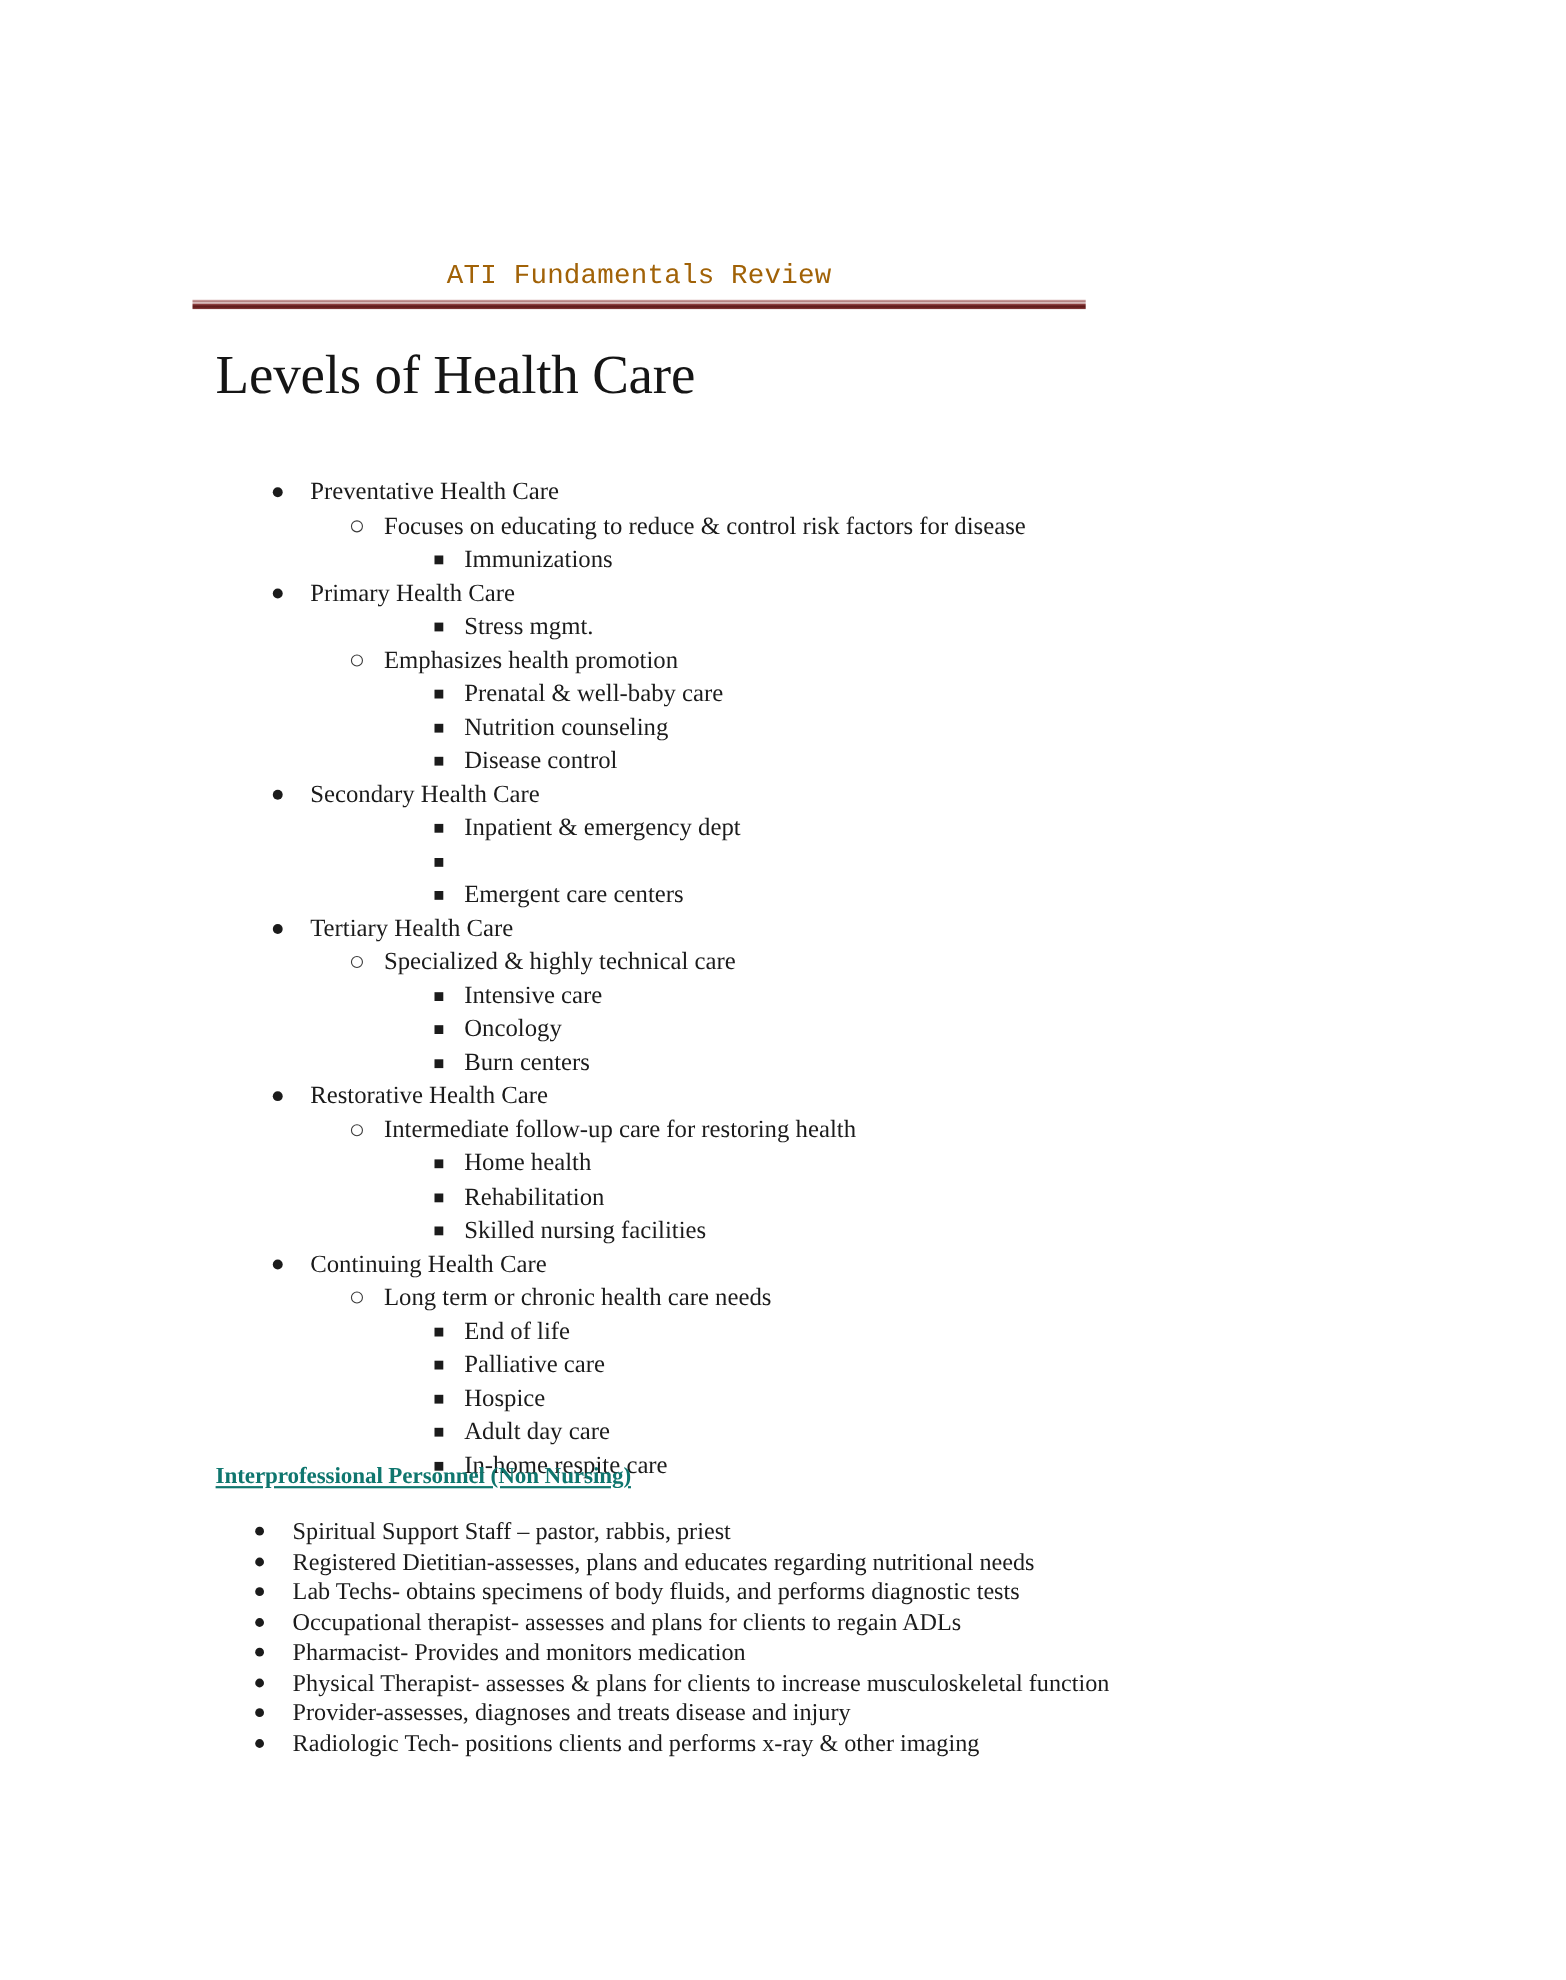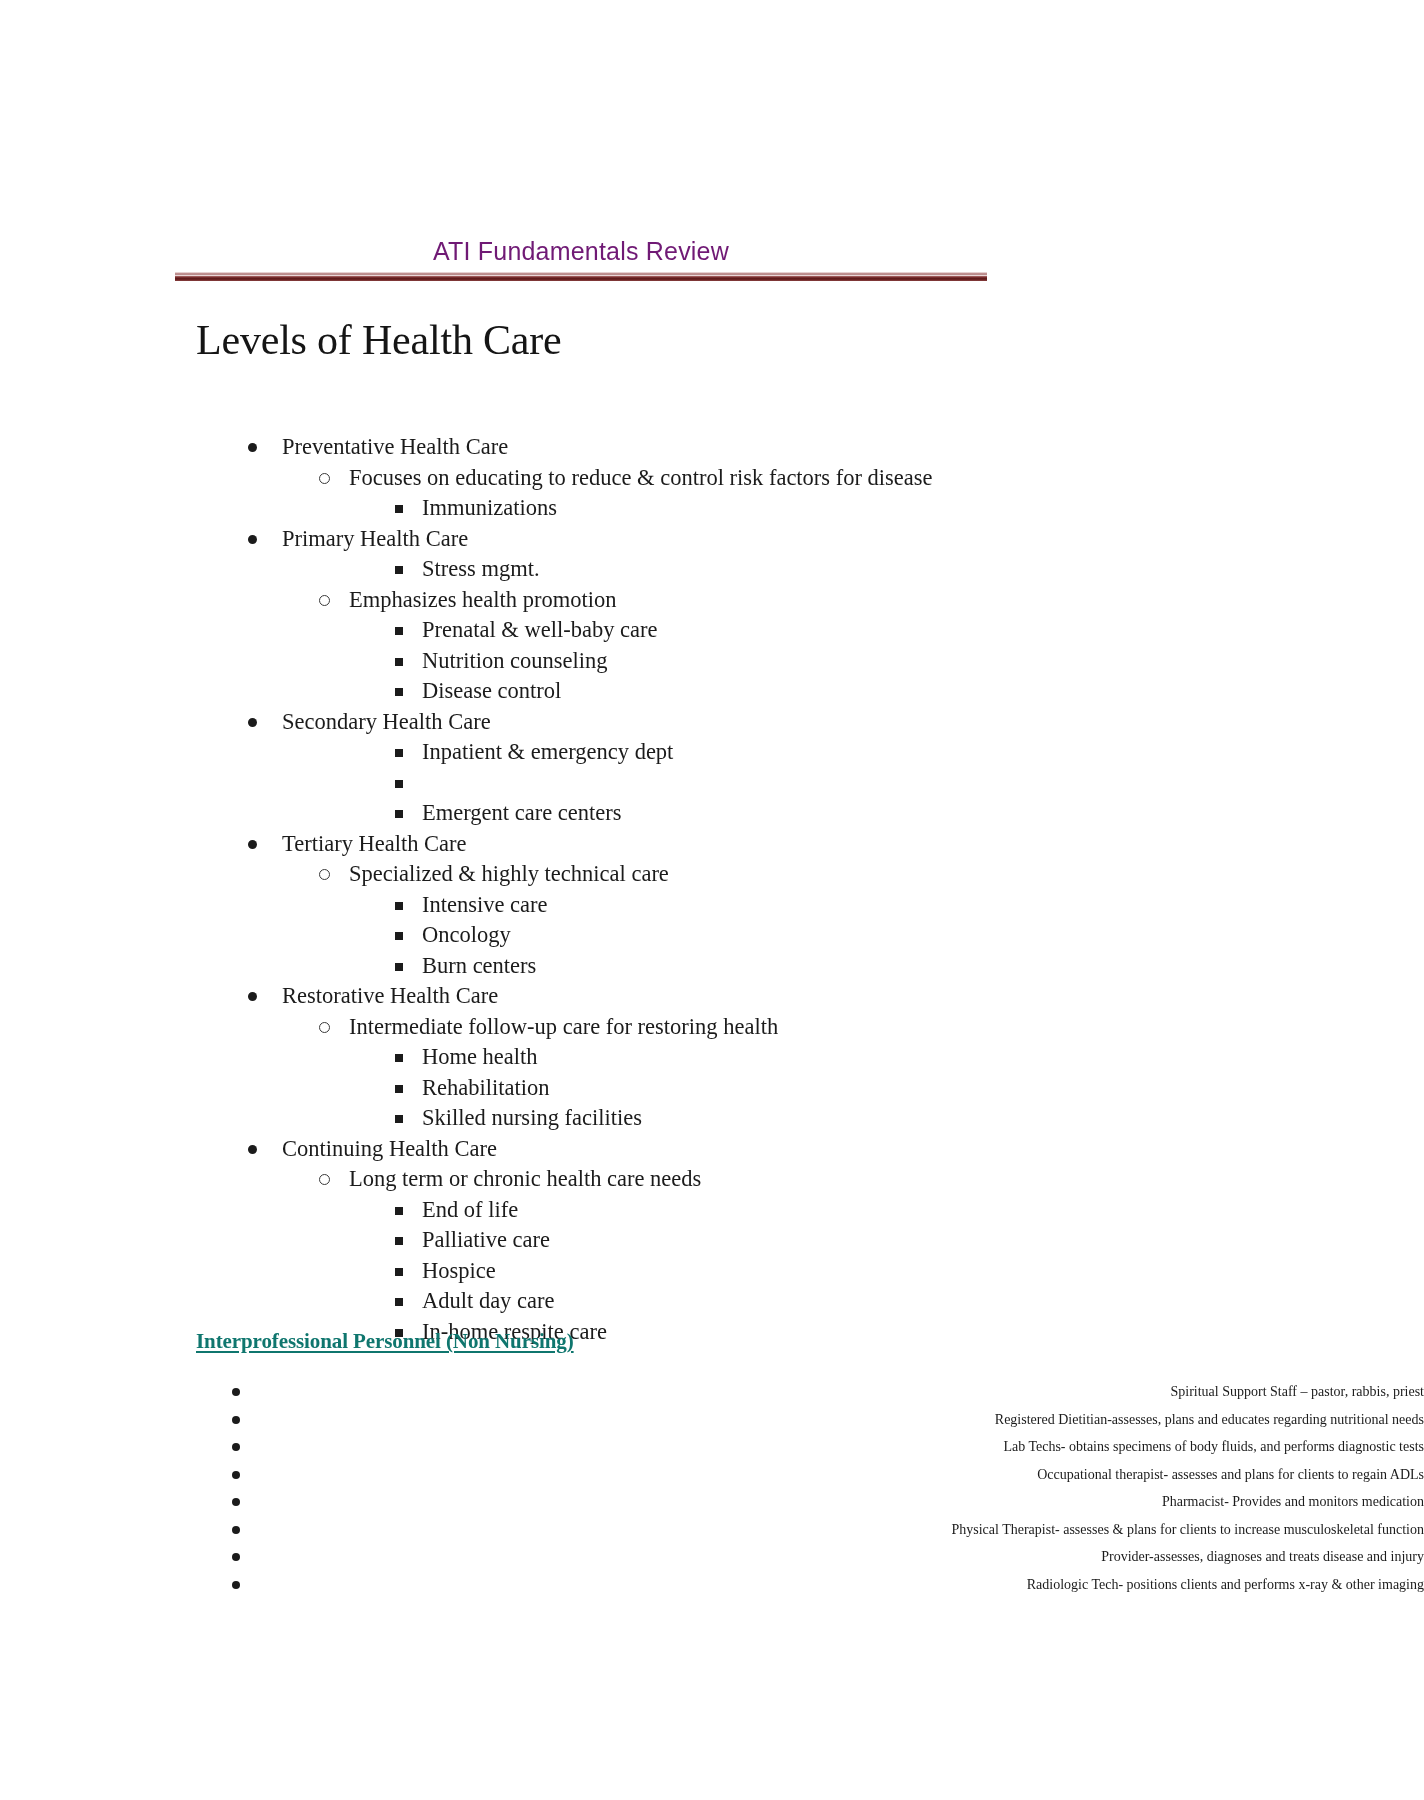--- a/index.html
+++ b/index.html
@@ -29,24 +29,24 @@
 
   
   .header-block {
     position: absolute;
     left: 175px;
     top: 236px;
     width: 812px;
   }
   .header-title {
     text-align: center;
-    font-family: Liberation Sans, sans-serif;
+    font-family: Liberation Mono, monospace;
     font-size: 25px;
     line-height: 30px;
-    color: #701a75;
+    color: #a16207;
     letter-spacing: 0.2px;
   }
   .header-rule {
     margin-top: 6px;
     height: 9px;
     width: 100%;
     background: linear-gradient(to bottom,
         #ffffff 0%,
         #c89a9a 12%,
         #b07d7d 26%,
@@ -56,21 +56,21 @@
         #6e2424 88%,
         #8c4747 100%);
   }
 
   
   .doc-heading {
     position: absolute;
     left: 196px;
     top: 312px;
     font-family: "Liberation Serif", "DejaVu Serif", serif;
-    font-size: 42px;
+    font-size: 50px;
     line-height: 56px;
     font-weight: normal;
     color: #151515;
     letter-spacing: -0.2px;
     margin: 0;
     text-align: right;
   }
 
   
   .outline {
@@ -162,25 +162,24 @@
   }
 
   
   .personnel {
     position: absolute;
     left: 0;
     top: 1378px;
     width: 1424px;
   }
   .personnel .li.p1 {
-    font-size: 14px;
+    font-size: 22px;
     line-height: 27.5px;
     padding-left: 266px;
     min-height: 27.5px;
-    text-align: right;
   }
   .personnel .li.p1 > .bullet {
     left: 232px;
     top: 0;
     width: 8px;
     height: 8px;
     border-radius: 50%;
     background: #1b1b1b;
     margin-top: 10px;
   }

